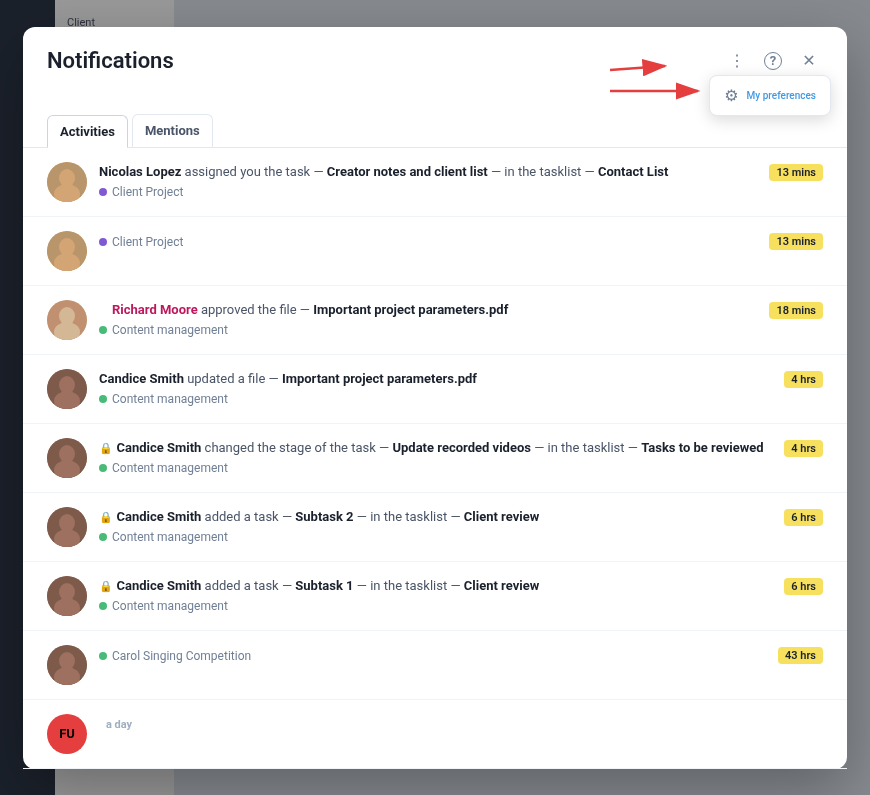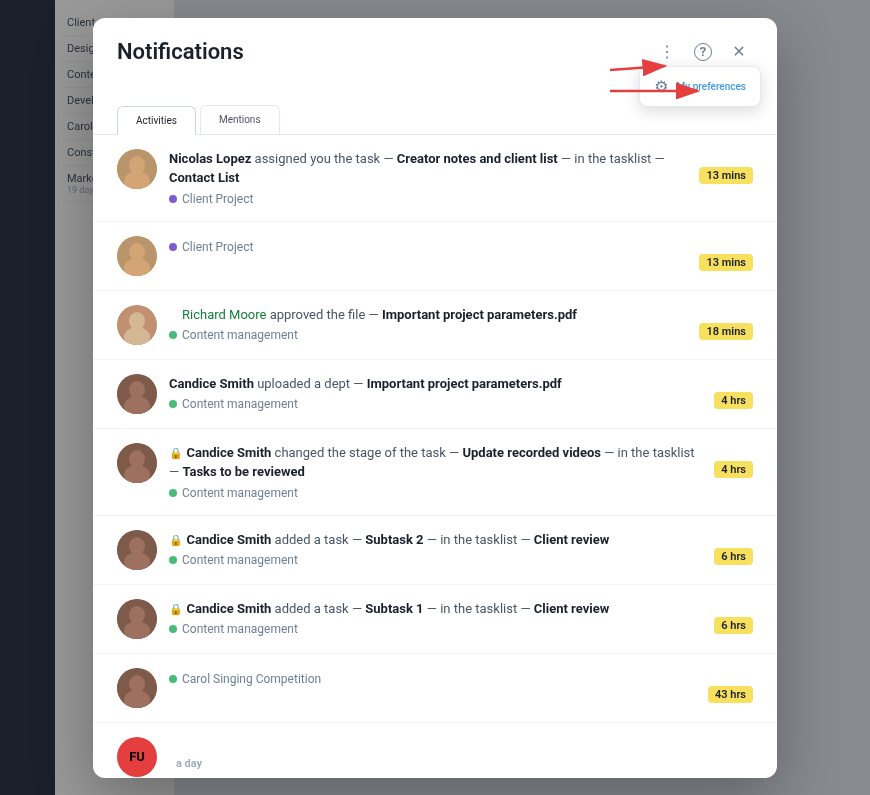--- a/index.html
+++ b/index.html
@@ -57,21 +57,21 @@
       background: rgba(0,0,0,0.4);
       display: flex;
       align-items: center;
       justify-content: center;
     }
 
     
     .modal {
       background: #fff;
       border-radius: 12px;
-      width: 684px;
+      width: 824px;
       max-height: 760px;
       box-shadow: 0 20px 60px rgba(0,0,0,0.3);
       position: relative;
       display: flex;
       flex-direction: column;
     }
 
     
     .modal-header {
       padding: 20px 24px 0 24px;
@@ -143,23 +143,23 @@
 
     
     .tabs {
       display: flex;
       gap: 0;
       padding: 12px 24px 0 24px;
       border-bottom: 1px solid #e2e8f0;
     }
 
     .tab {
-      padding: 8px 18px;
-      font-size: 10px;
-      font-weight: 400;
+      padding: 8px 12px;
+      font-size: 13px;
+      font-weight: 700;
       color: #4a5568;
       cursor: pointer;
       border: 1px solid #e2e8f0;
       border-bottom: none;
       background: #fff;
       border-radius: 6px 6px 0 0;
       margin-right: 4px;
     }
 
     .tab.active {
@@ -246,21 +246,21 @@
     .notification-time {
       flex-shrink: 0;
       font-size: 11px;
       font-weight: 600;
       color: #1a202c;
       background: #f6e05e;
       padding: 2px 7px;
       border-radius: 4px;
       white-space: nowrap;
       align-self: flex-start;
-      margin-top: 18px;
+      margin-top: 2px;
     }
 
     .notification-time.light {
       background: transparent;
       color: #a0aec0;
       font-weight: 700;
     }
 
     .lock-icon {
       display: inline;
@@ -361,35 +361,35 @@
           <div class="notification-time">13 mins</div>
         </div>
         <div class="notification-item">
           <div class="avatar" style="background: radial-gradient(circle at 50% 40%, rgb(212, 184, 150) 60%, rgb(192, 144, 112) 100%); width: 40px; height: 40px; border-radius: 50%; flex-shrink: 0; display: flex; align-items: center; justify-content: center; font-size: 14px; font-weight: 600; color: rgb(255, 255, 255); overflow: hidden; position: relative;">
             <svg width="40" height="40" viewBox="0 0 40 40" xmlns="http://www.w3.org/2000/svg">
       <circle cx="20" cy="20" r="20" fill="#c09070"></circle>
       <ellipse cx="20" cy="16" rx="8" ry="9" fill="#d4b896"></ellipse>
       <ellipse cx="20" cy="32" rx="13" ry="10" fill="#d4b896"></ellipse>
     </svg>
           </div>
-          <div class="notification-content"><p class="notification-text"><span style="font-weight: 400; color: #15803d; padding-left: 13px;">Richard Moore</span><span> approved the file — </span><span style="font-weight: 700; color: rgb(26, 32, 44);">Important project parameters.pdf</span></p><div class="notification-tag">
+          <div class="notification-content"><p class="notification-text"><span style="font-weight: 700; color: #be185d; padding-left: 13px;">Richard Moore</span><span> approved the file — </span><span style="font-weight: 700; color: rgb(26, 32, 44);">Important project parameters.pdf</span></p><div class="notification-tag">
               <span class="tag-dot dot-green"></span>
               <span>Content management</span>
             </div></div>
           <div class="notification-time">18 mins</div>
         </div>
         <div class="notification-item">
           <div class="avatar" style="background: radial-gradient(circle at 50% 40%, rgb(157, 112, 96) 60%, rgb(125, 90, 74) 100%); width: 40px; height: 40px; border-radius: 50%; flex-shrink: 0; display: flex; align-items: center; justify-content: center; font-size: 14px; font-weight: 600; color: rgb(255, 255, 255); overflow: hidden; position: relative;">
             <svg width="40" height="40" viewBox="0 0 40 40" xmlns="http://www.w3.org/2000/svg">
       <circle cx="20" cy="20" r="20" fill="#7d5a4a"></circle>
       <ellipse cx="20" cy="16" rx="8" ry="9" fill="#9d7060"></ellipse>
       <ellipse cx="20" cy="32" rx="13" ry="10" fill="#9d7060"></ellipse>
     </svg>
           </div>
-          <div class="notification-content"><p class="notification-text"><span style="font-weight: 700; color: rgb(26, 32, 44);">Candice Smith</span><span> uploaded a dept — </span><span style="font-weight: 700; color: rgb(26, 32, 44);">Important project parameters.pdf</span></p><div class="notification-tag">
+          <div class="notification-content"><p class="notification-text"><span style="font-weight: 700; color: rgb(26, 32, 44);">Candice Smith</span><span> updated a file — </span><span style="font-weight: 700; color: rgb(26, 32, 44);">Important project parameters.pdf</span></p><div class="notification-tag">
               <span class="tag-dot dot-green"></span>
               <span>Content management</span>
             </div></div>
           <div class="notification-time">4 hrs</div>
         </div>
         <div class="notification-item">
           <div class="avatar" style="background: radial-gradient(circle at 50% 40%, rgb(157, 112, 96) 60%, rgb(125, 90, 74) 100%); width: 40px; height: 40px; border-radius: 50%; flex-shrink: 0; display: flex; align-items: center; justify-content: center; font-size: 14px; font-weight: 600; color: rgb(255, 255, 255); overflow: hidden; position: relative;">
             <svg width="40" height="40" viewBox="0 0 40 40" xmlns="http://www.w3.org/2000/svg">
       <circle cx="20" cy="20" r="20" fill="#7d5a4a"></circle>
       <ellipse cx="20" cy="16" rx="8" ry="9" fill="#9d7060"></ellipse>

